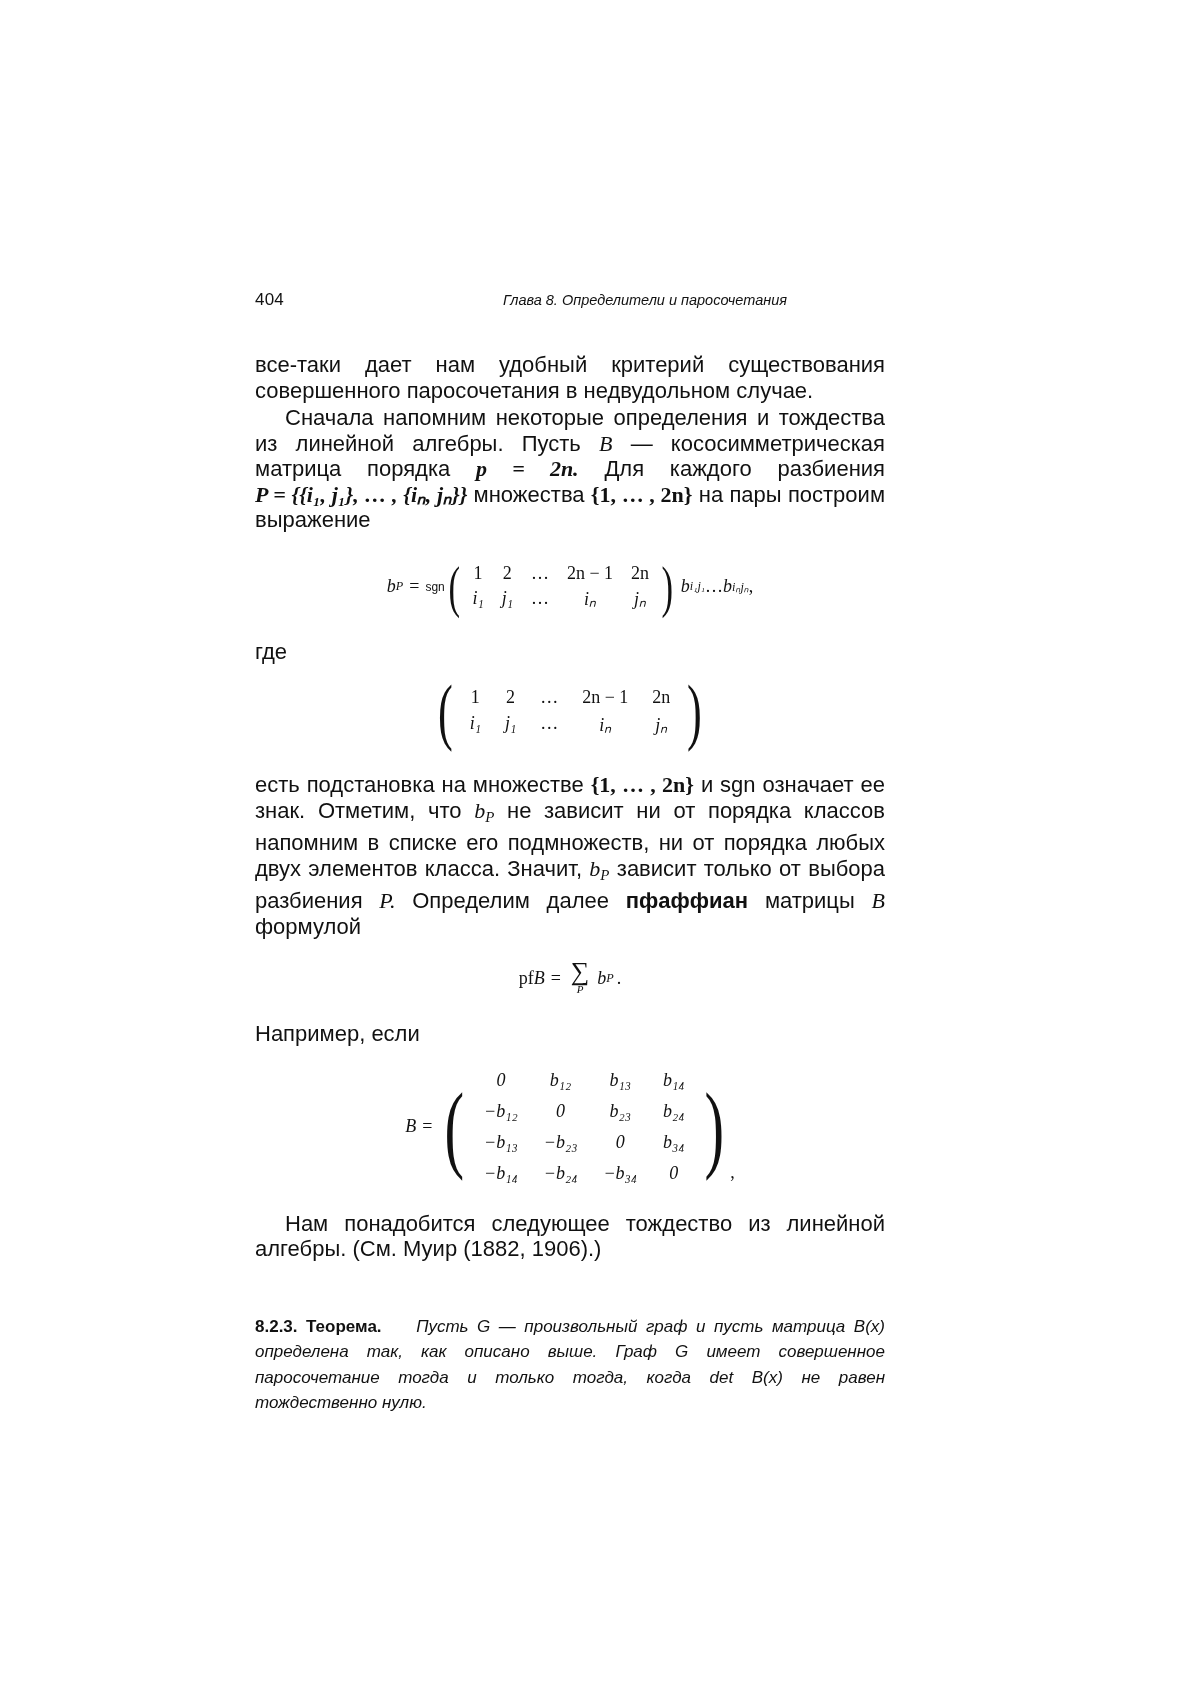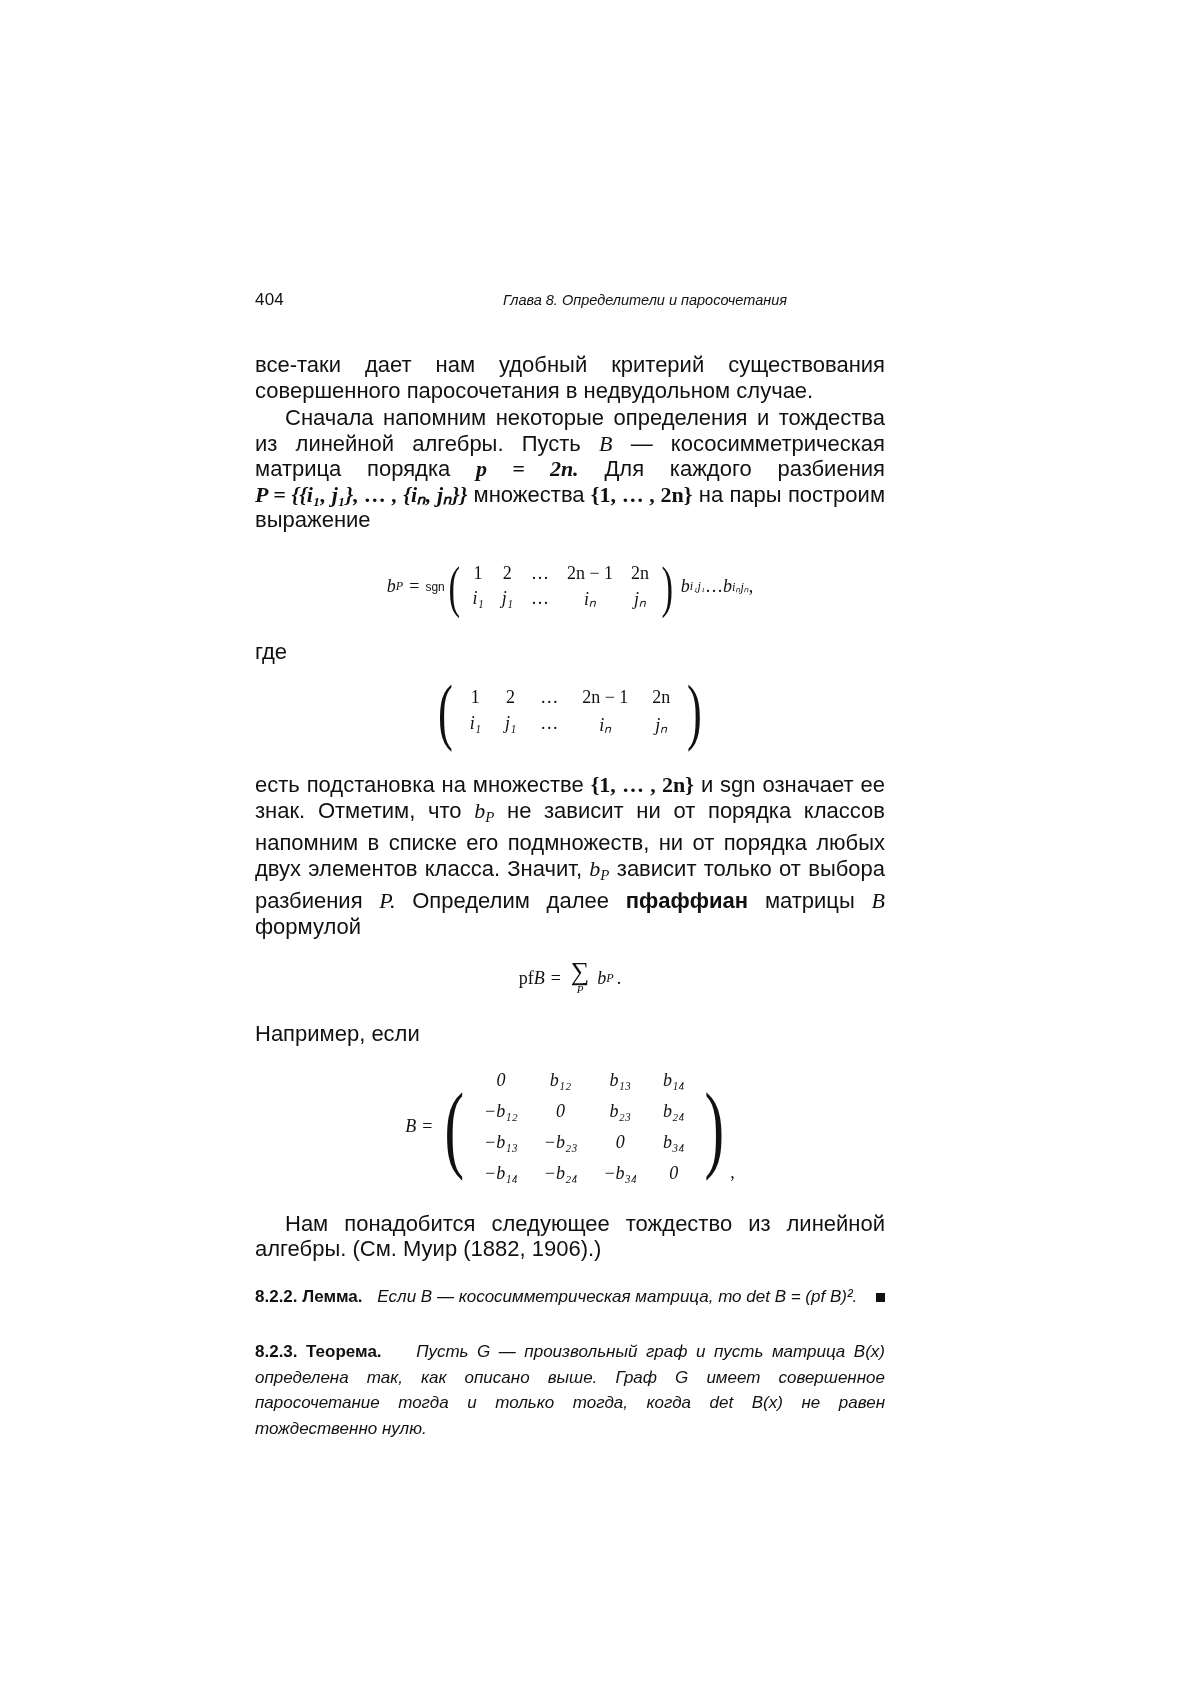--- a/index.html
+++ b/index.html
@@ -304,25 +304,20 @@
         <span class="paren xtall">)</span>
         <span class="mr" style="align-self:flex-end; margin-bottom:6px">,</span>
       </div>
     </div>
 
 
     <p class="par indent">Нам понадобится следующее тождество из линейной алгебры. (См. Муир (1882, 1906).)</p>
 
     <div class="blockgap-md"></div>
 
-    <p class="thm">
-      <span class="head">8.2.2. Лемма.</span>
-      <span class="stmt" style="margin-left:10px">Если B — кососимметрическая матрица, то det B = (pf B)².</span>
-      <span class="qed"></span>
-    </p>
 
     <div class="blockgap-lg"></div>
 
     <p class="thm">
       <span class="head">8.2.3. Теорема.</span>
       <span class="stmt" style="margin-left:26px">Пусть G — произвольный граф и пусть матрица B(x) определена так, как описано выше. Граф G имеет совершенное паросочетание тогда и только тогда, когда det B(x) не равен тождественно нулю.</span>
     </p>
 
   </div>
 </div>

